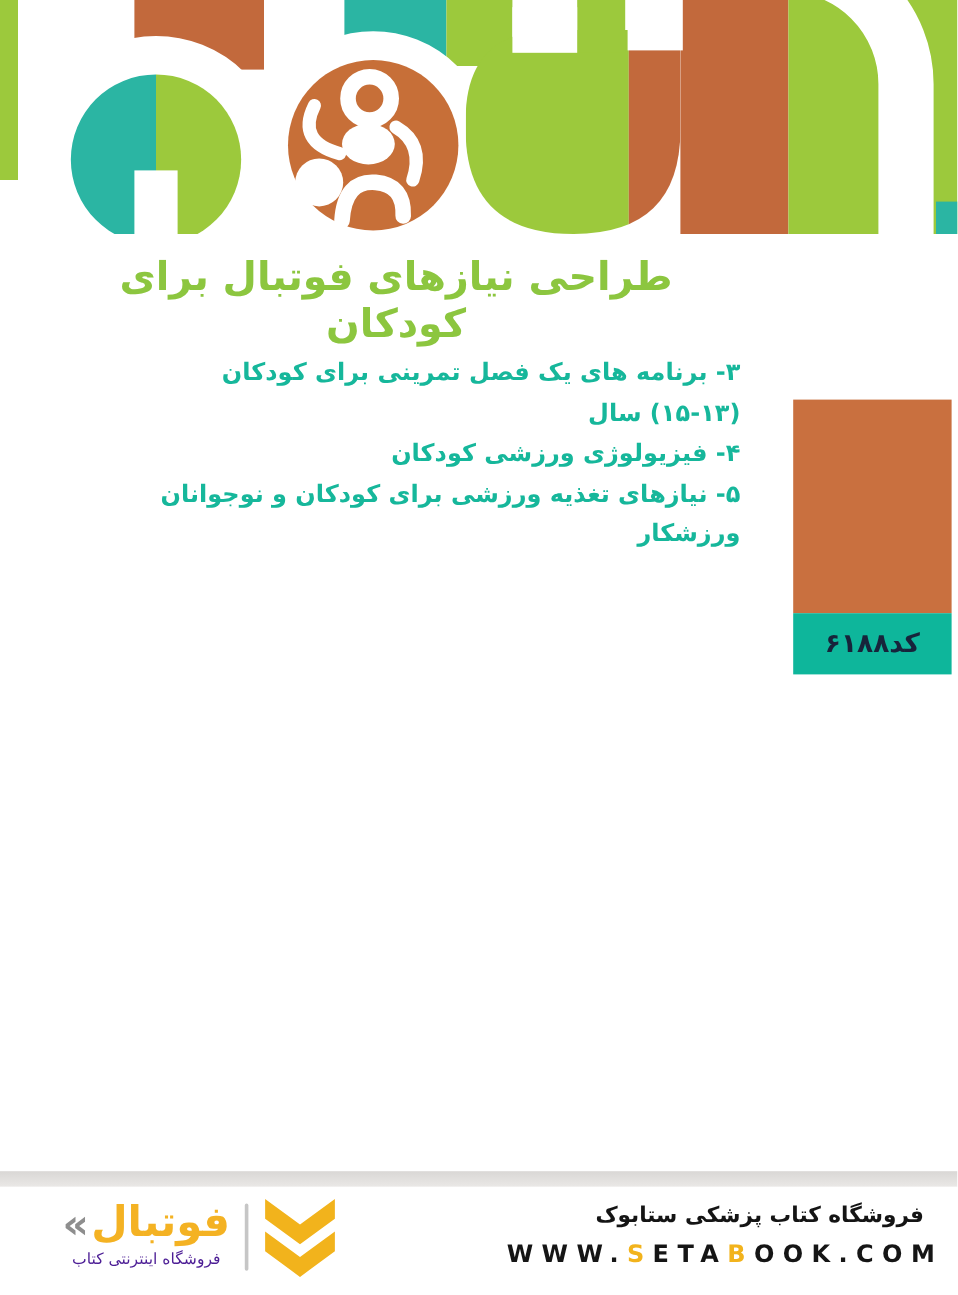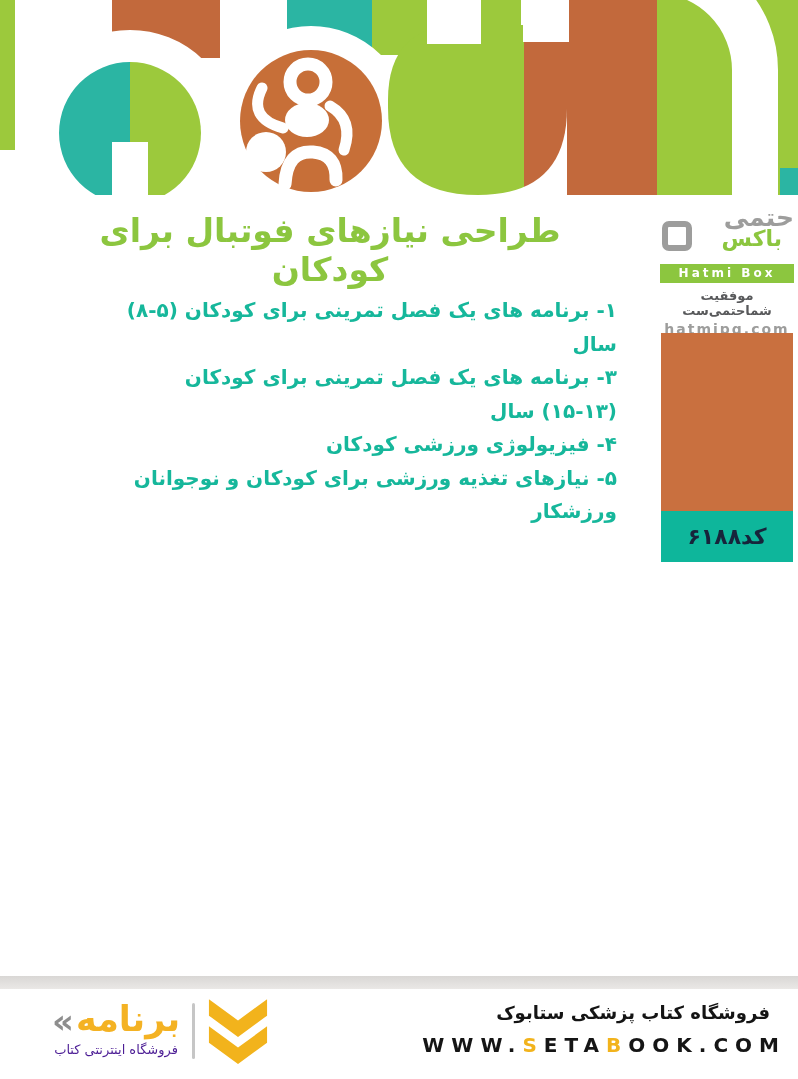--- a/index.html
+++ b/index.html
@@ -102,50 +102,39 @@
         <path d="M330,106 Q354,120 344,150" fill="none" stroke="#FFFFFF" stroke-width="11" stroke-linecap="round"></path>
         <path d="M285,184 Q287,150 313,152 Q337,154 336,180" fill="none" stroke="#FFFFFF" stroke-width="13" stroke-linecap="round"></path>
         <circle cx="266" cy="152" r="20" fill="#FFFFFF"></circle>
       </g>
     </svg>
   </div>
 
   <div class="abs title">طراحی نیازهای فوتبال برای کودکان</div>
 
   <div class="abs toc">
-    <div>۱- برنامه های یک فصل تمرینی برای کودکان (۵-۸) سال</div>
     <div>۳- برنامه های یک فصل تمرینی برای کودکان (۱۳-۱۵) سال</div>
     <div>۴- فیزیولوژی ورزشی کودکان</div>
     <div>۵- نیازهای تغذیه ورزشی برای کودکان و نوجوانان ورزشکار</div>
   </div>
 
-  <div class="abs pub">
-    <div class="pub-words">
-      <div class="pub-word-top">حتمی</div>
-      <div class="pub-word-bottom">باکس</div>
-      <div class="pub-square"></div>
-    </div>
-    <div class="pub-bar">Hatmi Box</div>
-    <div class="pub-slogan">موفقیت شماحتمی‌ست</div>
-    <div class="pub-site">hatmipg.com</div>
-  </div>
 
   <div class="abs swatch"></div>
 
   <div class="abs code-badge">کد۶۱۸۸</div>
 
   <div class="abs graybar"></div>
   <div class="abs footer">
     <div class="store-line">فروشگاه کتاب پزشکی ستابوک</div>
     <div class="site-url"><span>WWW.</span><span class="accent">S</span><span>ETA</span><span class="accent">B</span><span>OOK.COM</span></div>
     <div class="setabook-logo">
       <div>
         <div class="wordmark-row">
           <span class="wm-mark">«</span>
-          <span class="wm-text">برنامه</span>
+          <span class="wm-text">فوتبال</span>
         </div>
         <div class="wm-sub">فروشگاه اینترنتی کتاب</div>
       </div>
       <div class="logo-divider"></div>
       <svg class="chevrons" width="62" height="72" viewBox="0 0 64 74" xmlns="http://www.w3.org/2000/svg">
         <path d="M2,0 L32,22 L62,0 L62,17 L32,39 L2,17 Z" fill="#F2B31C"></path>
         <path d="M2,28 L32,50 L62,28 L62,45 L32,67 L2,45 Z" fill="#F2B31C"></path>
       </svg>
     </div>
   </div>

